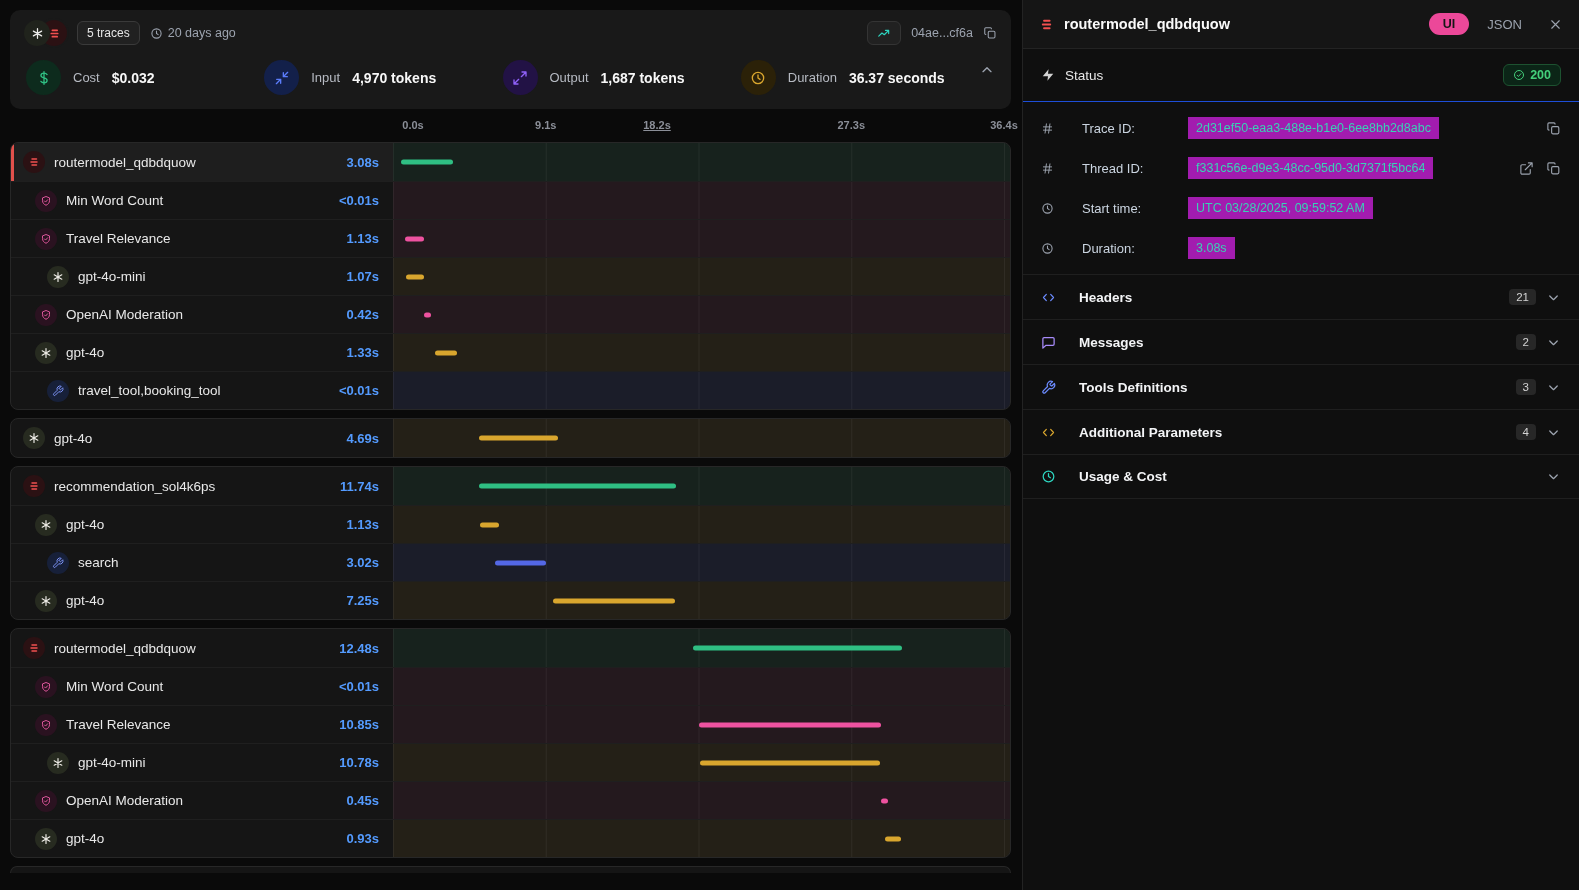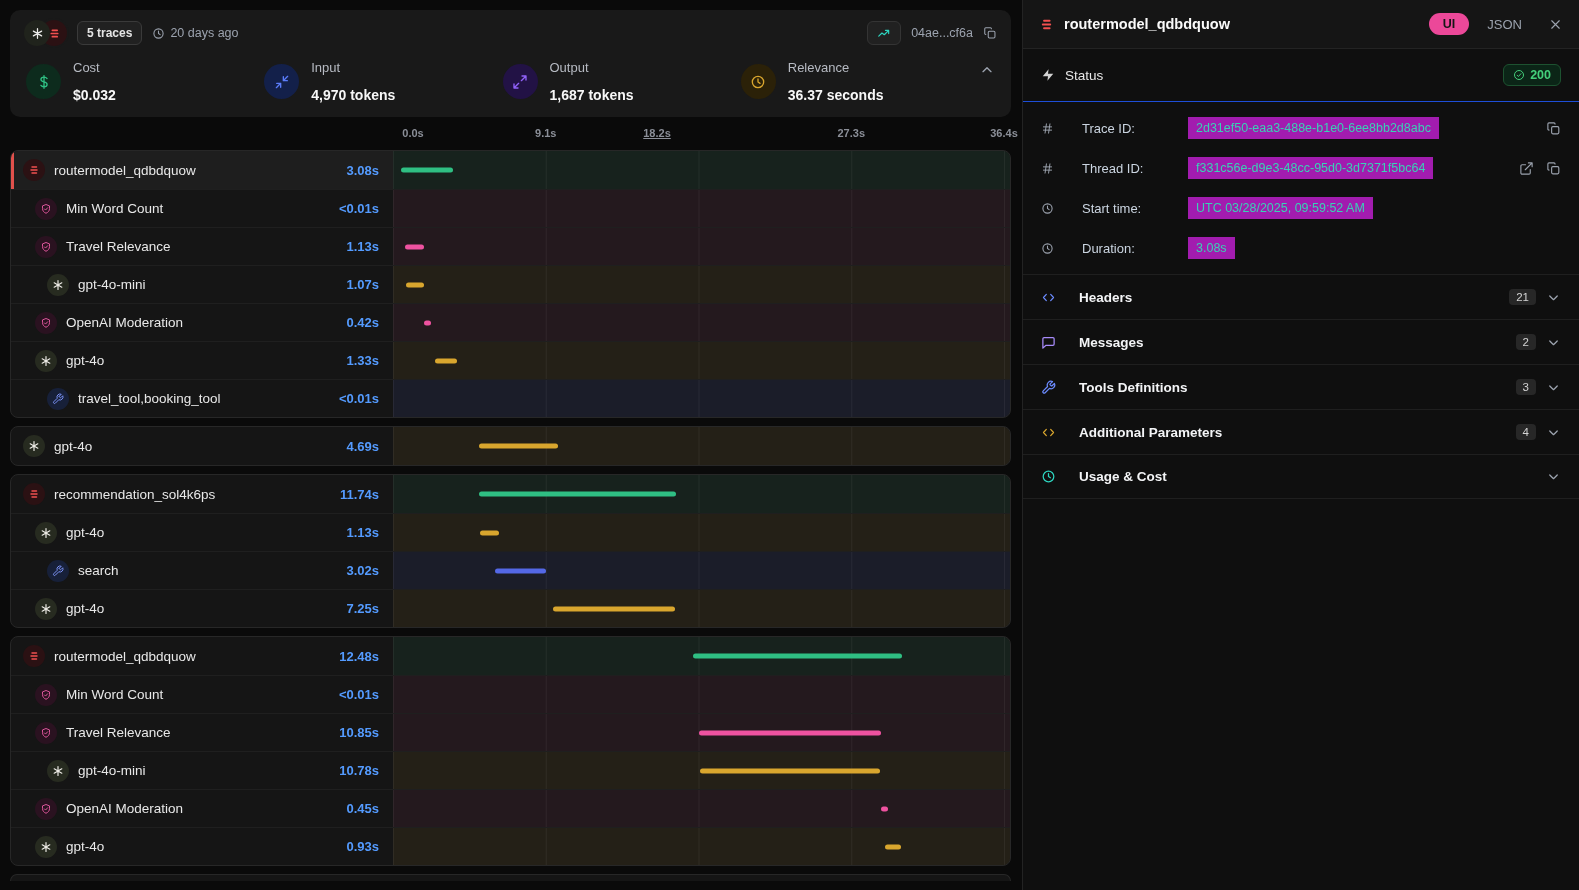--- a/index.html
+++ b/index.html
@@ -12,33 +12,33 @@
   .ico{display:inline-flex;align-items:center;justify-content:center;color:#9ca3af;flex:none}
 
   
   .trace-panel{position:absolute;left:0;top:0;width:1022px;height:890px;padding:10px;overflow:hidden}
   .summary-card{width:1001px;background:#191919;border-radius:10px;padding-bottom:12px}
   .summary-top{display:flex;align-items:center;gap:10px;padding:10px 14px 6px}
   .avatars{display:flex;align-items:center}
   .avatar{width:26px;height:26px;border-radius:50%;display:flex;align-items:center;justify-content:center;flex:none}
   .av-openai{background:#20231c;color:#ececea;z-index:2}
   .av-router{background:#2b1113;color:#f25050;margin-left:-9px;box-shadow:0 0 0 2px #191919}
-  .badge-outline{border:1px solid #3a3a3a;background:#212121;border-radius:6px;padding:4px 9px;font-size:12px;font-weight:700;color:#e5e5e5}
+  .badge-outline{border:1px solid #3a3a3a;background:#212121;border-radius:6px;padding:4px 9px;font-size:12px;font-weight:400;color:#e5e5e5}
   .time-ago{display:flex;align-items:center;gap:5px;color:#9ca3af;font-size:12.5px}
   .spacer{flex:1}
   .trend-badge{border:1px solid #343434;background:#212121;border-radius:6px;width:34px;height:24px;display:flex;align-items:center;justify-content:center;color:#2dd4bf;cursor:pointer}
   .trace-ref{color:#9ca3af;font-size:12.5px}
   .summary-stats{display:flex;align-items:flex-start;padding:8px 16px 2px}
   .stat{display:flex;gap:12px;width:284px;align-items:center}
   .stat-ic{width:35px;height:35px;border-radius:50%;display:flex;align-items:center;justify-content:center;flex:none}
   .sic-cost{background:#0d2b1d;color:#2fbf83}
   .sic-input{background:#13204a;color:#5b7cfa}
   .sic-output{background:#221245;color:#9061f9}
   .sic-duration{background:#2b2108;color:#d9a62e}
-  .stat-txt{display:flex;flex-direction:column;gap:12px}
+  .stat-txt{display:flex;flex-direction:row;gap:12px}
   .stat-label{color:#b6bac2;font-size:13px}
   .stat-value{color:#f7f7f7;font-size:14px;font-weight:700}
   .collapse-btn{margin-left:auto;margin-top:2px;color:#9ca3af;background:none;border:none;cursor:pointer}
 
   .axis{position:relative;height:18px;margin:8px 0 7px;width:1001px}
   .tick{position:absolute;top:2px;transform:translateX(-50%);color:#8b8f98;font-size:11px;font-weight:600}
 
   .group-card{position:relative;width:1001px;background:#151515;border:1px solid #272727;border-radius:8px;margin-bottom:8px;overflow:hidden}
   .group-card.partial{height:7px;border-bottom:none;border-radius:8px 8px 0 0;margin-bottom:0}
   .row{display:flex;height:38px;border-top:1px solid #1f1f1f;position:relative;cursor:pointer}
@@ -165,21 +165,21 @@
           </span>
         </div>
         <div class="stat">
           <span class="stat-ic sic-duration">
             <svg width="16" height="16" viewBox="0 0 24 24">
               <circle cx="12" cy="12" r="8.5" stroke="currentColor" stroke-width="2" fill="none"></circle>
               <path d="M12 7.5V12l3 2" stroke="currentColor" stroke-width="2" fill="none" stroke-linecap="round"></path>
             </svg>
           </span>
           <span class="stat-txt">
-            <span class="stat-label">Relevance</span>
+            <span class="stat-label">Duration</span>
             <span class="stat-value">36.37 seconds</span>
           </span>
         </div>
         <button class="collapse-btn">
           <svg width="16" height="16" viewBox="0 0 24 24">
             <path d="M6 14.5l6-6 6 6" stroke="currentColor" stroke-width="2" fill="none" stroke-linecap="round" stroke-linejoin="round"></path>
           </svg>
         </button>
     </div>
   </div>

